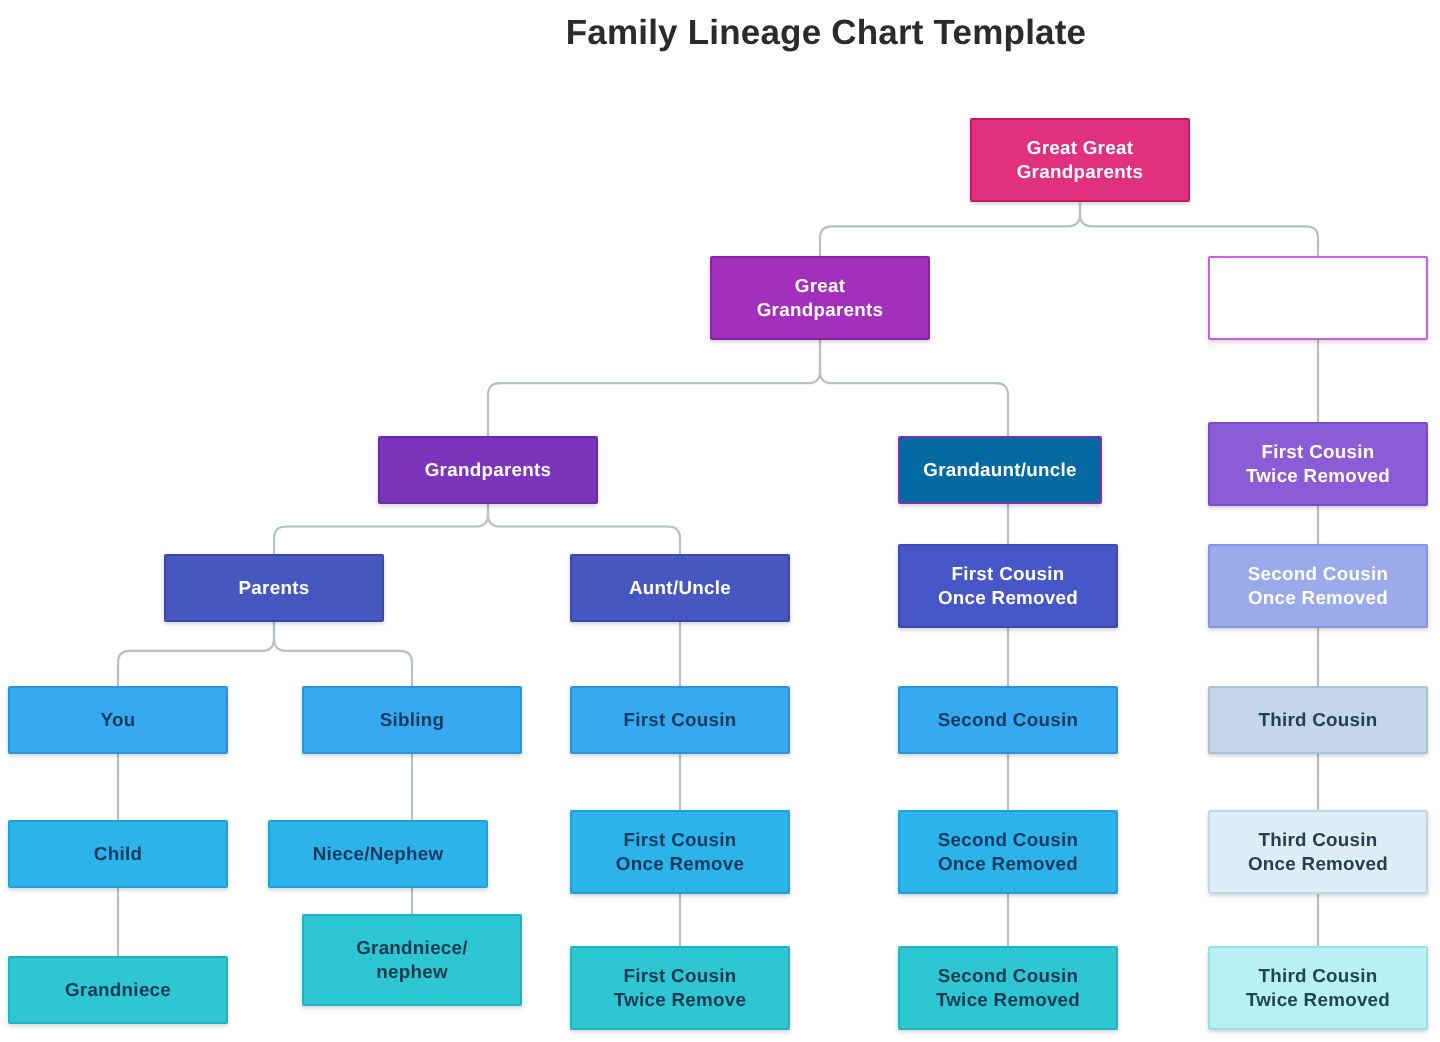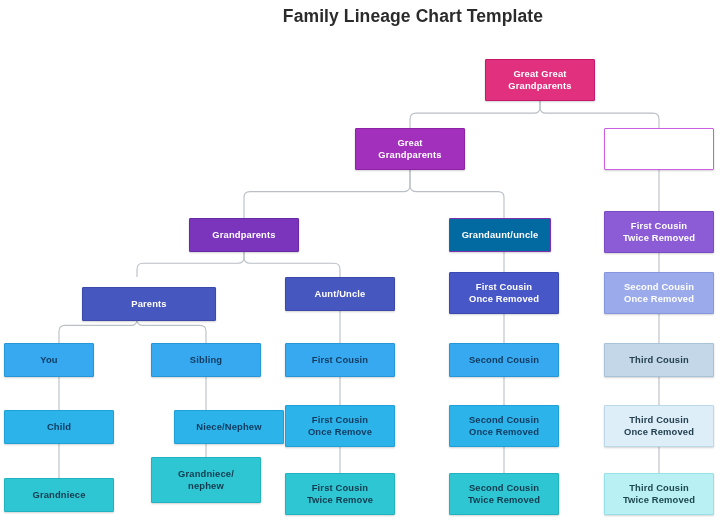--- a/index.html
+++ b/index.html
@@ -79,33 +79,33 @@
       <div class="node" style="left: 485px; top: 59px; width: 110px; height: 42px; background: rgb(224, 48, 126); color: rgb(255, 255, 255); border: 1px solid rgb(196, 24, 106);">Great Great
 Grandparents</div>
       <div class="node" style="left: 355px; top: 128px; width: 110px; height: 42px; background: rgb(163, 47, 189); color: rgb(255, 255, 255); border: 1px solid rgb(140, 35, 164);">Great
 Grandparents</div>
       <div class="node" style="left: 604px; top: 128px; width: 110px; height: 42px; color: rgb(255, 255, 255); border: 1px solid rgb(204, 94, 224);">Great
 Grandaut/uncle</div>
       <div class="node" style="left: 189px; top: 218px; width: 110px; height: 34px; background: rgb(123, 53, 189); color: rgb(255, 255, 255); border: 1px solid rgb(106, 42, 166);">Grandparents</div>
       <div class="node" style="left: 449px; top: 218px; width: 102px; height: 34px; background: #0369a1; color: rgb(255, 255, 255); border: 1px solid rgb(124, 50, 174);">Grandaunt/uncle</div>
       <div class="node" style="left: 604px; top: 211px; width: 110px; height: 42px; background: rgb(139, 92, 214); color: rgb(255, 255, 255); border: 1px solid rgb(122, 76, 196);">First Cousin
 Twice Removed</div>
-      <div class="node" style="left: 82px; top: 277px; width: 134px; height: 34px; background: rgb(71, 87, 192); color: rgb(255, 255, 255); border: 1px solid rgb(60, 73, 171); margin-top: 10px;">Parents</div>
+      <div class="node" style="left: 82px; top: 277px; width: 110px; height: 34px; background: rgb(71, 87, 192); color: rgb(255, 255, 255); border: 1px solid rgb(60, 73, 171);">Parents</div>
       <div class="node" style="left: 285px; top: 277px; width: 110px; height: 34px; background: rgb(71, 87, 192); color: rgb(255, 255, 255); border: 1px solid rgb(60, 73, 171);">Aunt/Uncle</div>
       <div class="node" style="left: 449px; top: 272px; width: 110px; height: 42px; background: rgb(71, 87, 200); color: rgb(255, 255, 255); border: 1px solid rgb(59, 73, 178);">First Cousin
 Once Removed</div>
       <div class="node" style="left: 604px; top: 272px; width: 110px; height: 42px; background: rgb(154, 170, 234); color: rgb(255, 255, 255); border: 1px solid rgb(132, 150, 222);">Second Cousin
 Once Removed</div>
-      <div class="node" style="left: 4px; top: 343px; width: 90px; height: 34px; background: rgb(54, 169, 240); color: rgb(18, 58, 94); border: 1px solid rgb(37, 150, 216);">You</div>
+      <div class="node" style="left: 4px; top: 343px; width: 110px; height: 34px; background: rgb(54, 169, 240); color: rgb(18, 58, 94); border: 1px solid rgb(37, 150, 216);">You</div>
       <div class="node" style="left: 151px; top: 343px; width: 110px; height: 34px; background: rgb(54, 169, 240); color: rgb(18, 58, 94); border: 1px solid rgb(37, 150, 216);">Sibling</div>
       <div class="node" style="left: 285px; top: 343px; width: 110px; height: 34px; background: rgb(54, 169, 240); color: rgb(18, 58, 94); border: 1px solid rgb(37, 150, 216);">First Cousin</div>
       <div class="node" style="left: 449px; top: 343px; width: 110px; height: 34px; background: rgb(54, 169, 240); color: rgb(18, 58, 94); border: 1px solid rgb(37, 150, 216);">Second Cousin</div>
       <div class="node" style="left: 604px; top: 343px; width: 110px; height: 34px; background: rgb(195, 215, 232); color: rgb(36, 64, 79); border: 1px solid rgb(168, 194, 216);">Third Cousin</div>
       <div class="node" style="left: 4px; top: 410px; width: 110px; height: 34px; background: rgb(44, 179, 234); color: rgb(18, 58, 94); border: 1px solid rgb(30, 161, 216);">Child</div>
-      <div class="node" style="left: 134px; top: 410px; width: 110px; height: 34px; background: rgb(44, 179, 234); color: rgb(18, 58, 94); border: 1px solid rgb(30, 161, 216); margin-left: 40px;">Niece/Nephew</div>
+      <div class="node" style="left: 134px; top: 410px; width: 110px; height: 34px; background: rgb(44, 179, 234); color: rgb(18, 58, 94); border: 1px solid rgb(30, 161, 216);">Niece/Nephew</div>
       <div class="node" style="left: 285px; top: 405px; width: 110px; height: 42px; background: rgb(44, 179, 234); color: rgb(18, 58, 94); border: 1px solid rgb(30, 161, 216);">First Cousin
 Once Remove</div>
       <div class="node" style="left: 449px; top: 405px; width: 110px; height: 42px; background: rgb(44, 179, 234); color: rgb(18, 58, 94); border: 1px solid rgb(30, 161, 216);">Second Cousin
 Once Removed</div>
       <div class="node" style="left: 604px; top: 405px; width: 110px; height: 42px; background: rgb(221, 238, 248); color: rgb(36, 64, 79); border: 1px solid rgb(188, 216, 233);">Third Cousin
 Once Removed</div>
       <div class="node" style="left: 4px; top: 478px; width: 110px; height: 34px; background: rgb(46, 198, 210); color: rgb(18, 58, 78); border: 1px solid rgb(31, 179, 191);">Grandniece</div>
       <div class="node" style="left: 151px; top: 457px; width: 110px; height: 46px; background: rgb(46, 198, 210); color: rgb(18, 58, 78); border: 1px solid rgb(31, 179, 191);">Grandniece/
 nephew</div>
       <div class="node" style="left: 285px; top: 473px; width: 110px; height: 42px; background: rgb(46, 198, 210); color: rgb(18, 58, 78); border: 1px solid rgb(31, 179, 191);">First Cousin

